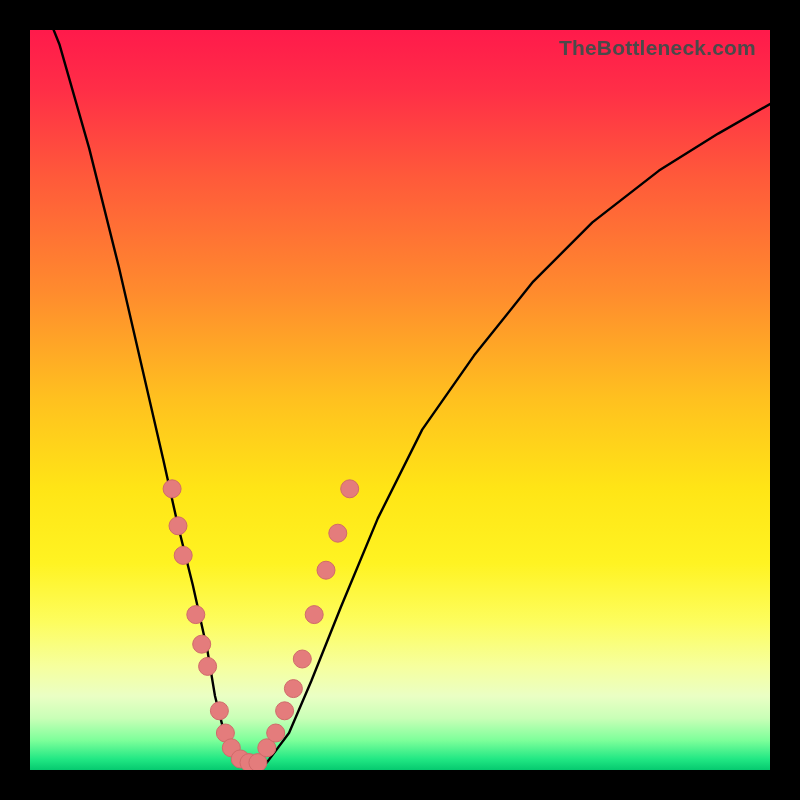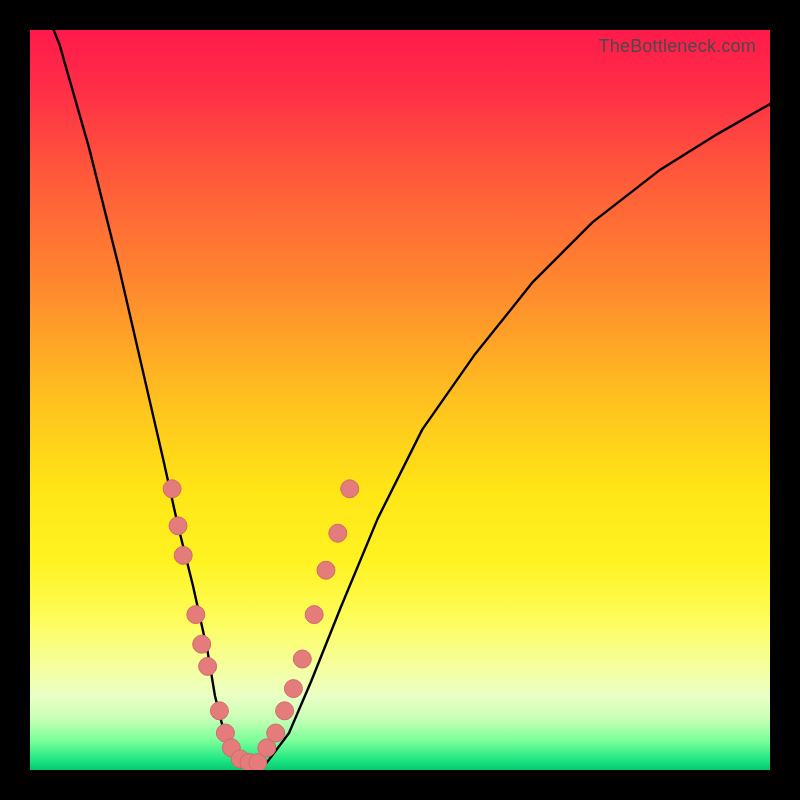--- a/index.html
+++ b/index.html
@@ -27,22 +27,22 @@
   }
   .gradient-bg {
     position: absolute;
     inset: 0;
   }
   .watermark {
     position: absolute;
     top: 6px;
     right: 14px;
     color: #4a4a4a;
-    font-size: 18px;
-    font-weight: 400;
+    font-size: 21px;
+    font-weight: 700;
     letter-spacing: 0.2px;
     z-index: 5;
     user-select: none;
   }
   svg.curve {
     position: absolute;
     inset: 0;
     z-index: 3;
   }
 </style>

